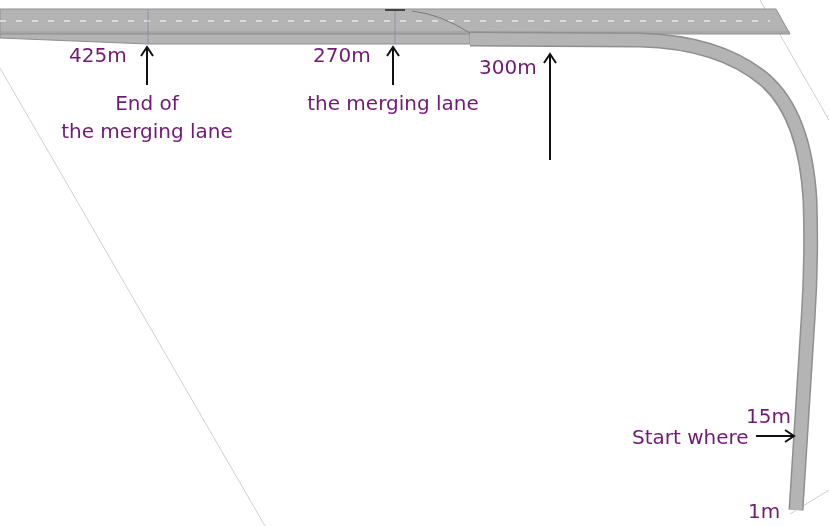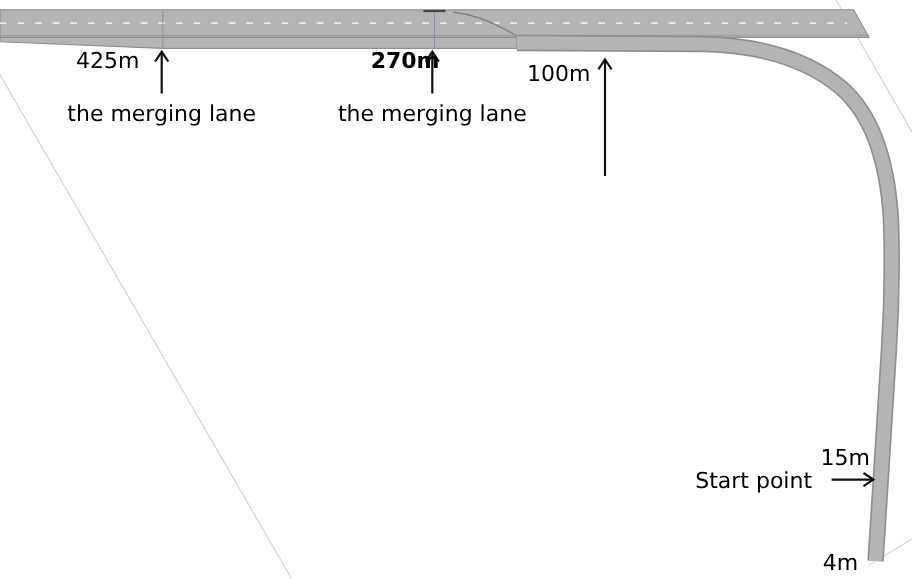--- a/index.html
+++ b/index.html
@@ -1,19 +1,19 @@
 <!DOCTYPE html>
 <html><head>
   <meta charset="utf-8">
   <style>
     html, body { margin: 0; padding: 0; background: #ffffff; }
     body { width: 829px; height: 526px; position: relative; overflow: hidden;
            font-family: "DejaVu Sans", sans-serif; color: #111; }
     svg.scene { position: absolute; left: 0; top: 0; }
-    .label { position: absolute; font-size: 20px; line-height: 28px; white-space: nowrap; color: #000000; }
+    .label { position: absolute; font-size: 20px; line-height: 28px; white-space: nowrap; color: #701a75; }
     .center { text-align: center; }
   </style>
 </head>
 <body>
 
 <svg class="scene" width="829" height="526" viewBox="0 0 829 526">
 
   <line x1="0" y1="68" x2="265" y2="526" stroke="#cfcfcf" stroke-width="1"></line>
   <line x1="760" y1="0" x2="829" y2="120" stroke="#cfcfcf" stroke-width="1"></line>
   <line x1="790" y1="514" x2="829" y2="490" stroke="#cfcfcf" stroke-width="1"></line>
@@ -51,27 +51,28 @@
     <polyline points="544,63 550,54 556,63"></polyline>
   </g>
   <g stroke="#111" stroke-width="2" fill="none">
     <line x1="756" y1="436" x2="794" y2="436"></line>
     <polyline points="785,430 794,436 785,442"></polyline>
   </g>
 </svg>
 
 <div class="label" style="left:69px; top:41px;">425m</div>
 <div class="label center" style="left:44px; top:89px; width:206px;">
+  <div>End of</div>
   <div>the merging lane</div>
 </div>
 
-<div class="label" style="left:337px; top:41px;font-weight:bold;">270m</div>
+<div class="label" style="left:313px; top:41px;">270m</div>
 <div class="label center" style="left:290px; top:89px; width:206px;">
   <div>the merging lane</div>
 </div>
 
-<div class="label" style="left:479px; top:53px;">100m</div>
+<div class="label" style="left:479px; top:53px;">300m</div>
 <div class="label center" style="left:330px; top:168px; width:390px;">
 </div>
 
 <div class="label" style="left:746px; top:402px;">15m</div>
-<div class="label" style="left:632px; top:423px;">Start point</div>
-<div class="label" style="left:748px; top:497px;">4m</div>
+<div class="label" style="left:632px; top:423px;">Start where</div>
+<div class="label" style="left:748px; top:497px;">1m</div>
 
 </body></html>

